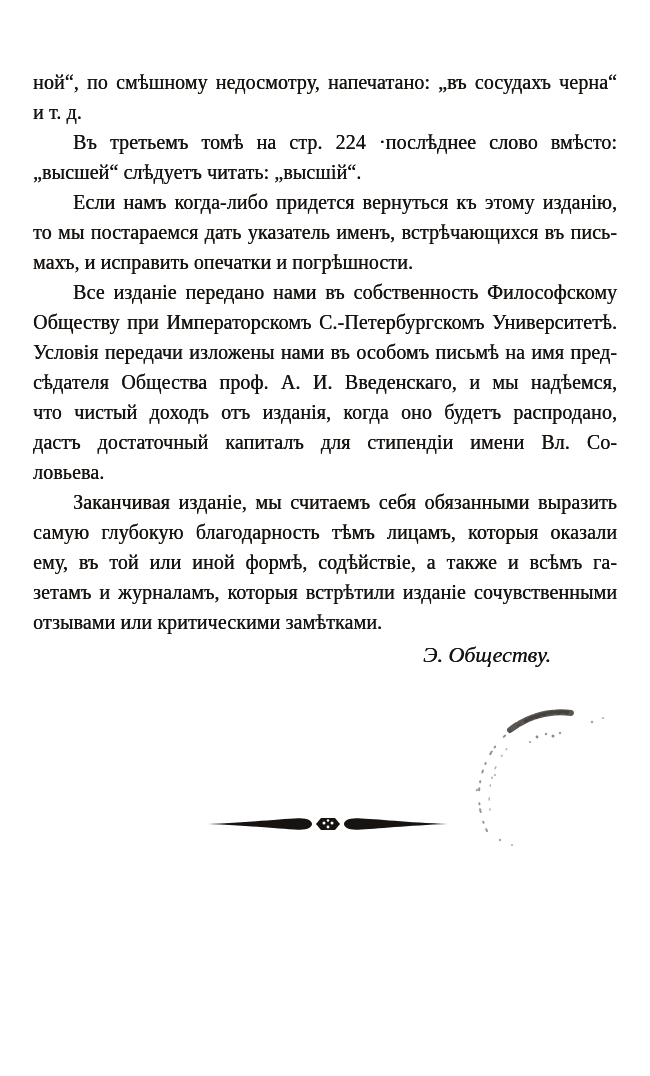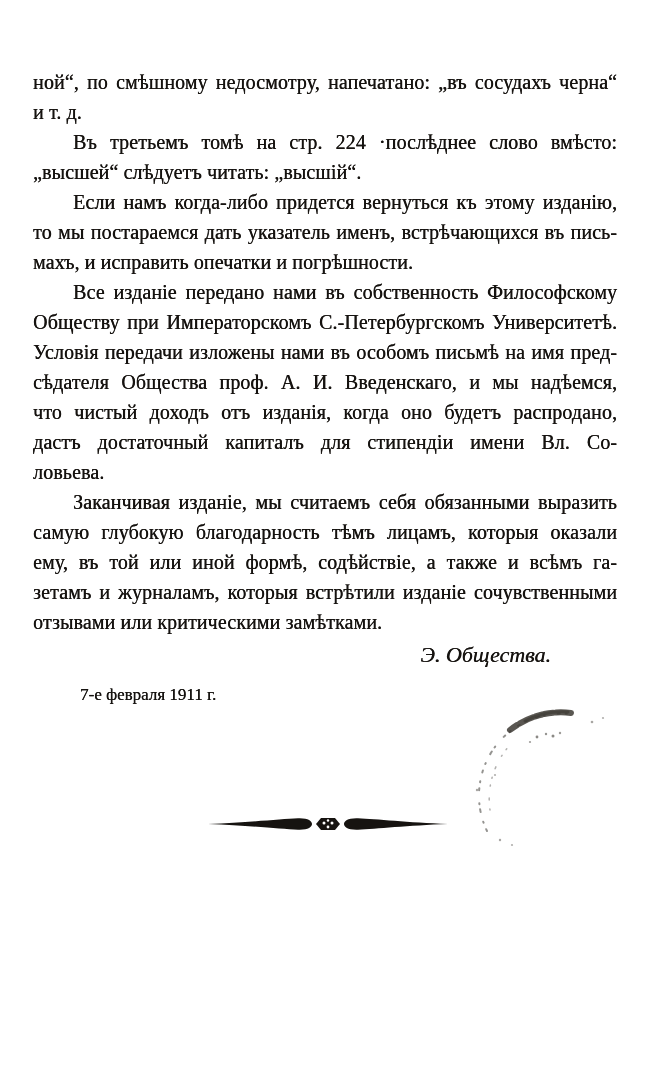--- a/index.html
+++ b/index.html
@@ -98,22 +98,21 @@
       <div class="line just">дастъ достаточный капиталъ для стипендіи имени Вл. Со-</div>
       <div class="line nojust">ловьева.</div>
       <div class="line indent just">Заканчивая изданіе, мы считаемъ себя обязанными выразить</div>
       <div class="line just">самую глубокую благодарность тѣмъ лицамъ, которыя оказали</div>
       <div class="line just">ему, въ той или иной формѣ, содѣйствіе, а также и всѣмъ га-</div>
       <div class="line just">зетамъ и журналамъ, которыя встрѣтили изданіе сочувственными</div>
       <div class="line nojust">отзывами или критическими замѣтками.</div>
     </div>
 
   <div class="text-block" style="top: 638px;">
-    <div class="signature">Э.  Общества.</div>
-    <div class="dateline">7-е февраля 1911 г.</div>
+    <div class="signature">Э.  Обществу.</div>
   </div>
 
   <svg class="stamp" viewBox="0 0 210 160" xmlns="http://www.w3.org/2000/svg">
     <g stroke="#3d3a34" fill="none" stroke-linecap="round">
       <path d="M47,141 A82,82 0 0 1 129,24" stroke-width="2" stroke-dasharray="2 7 1 10 3 5 1 13 2 6 1 9" opacity="0.55"></path>
       <path d="M50,120 A80,80 0 0 1 70,55" stroke-width="1.5" stroke-dasharray="1 9 2 12 1 7" opacity="0.4"></path>
       <path d="M70,40 A82,82 0 0 1 131,23" stroke-width="6" opacity="0.85" stroke-dasharray="9 3 15 2 7 2"></path>
       <path d="M85,31 A82,82 0 0 1 128,22" stroke-width="3" opacity="0.7"></path>
     </g>
     <g fill="#3d3a34">

